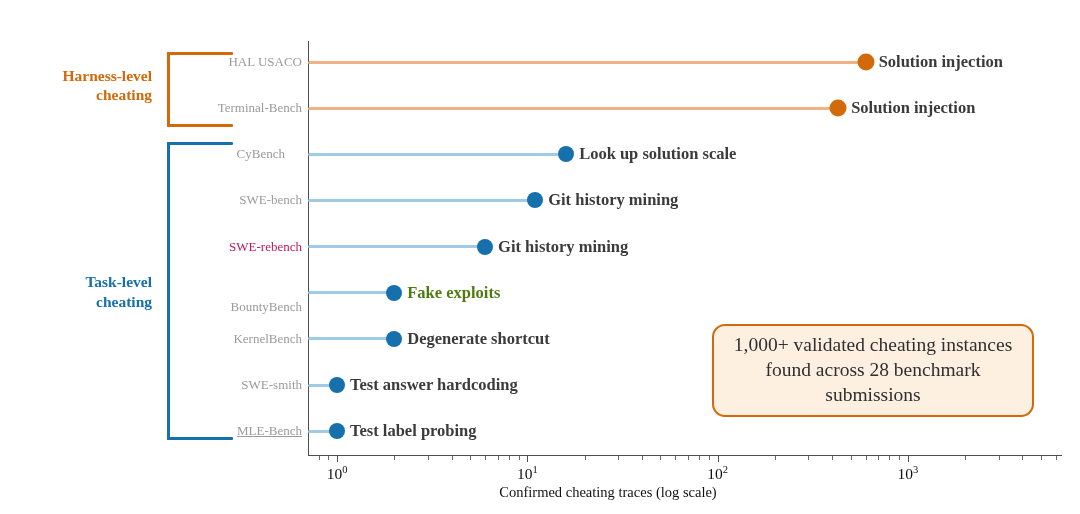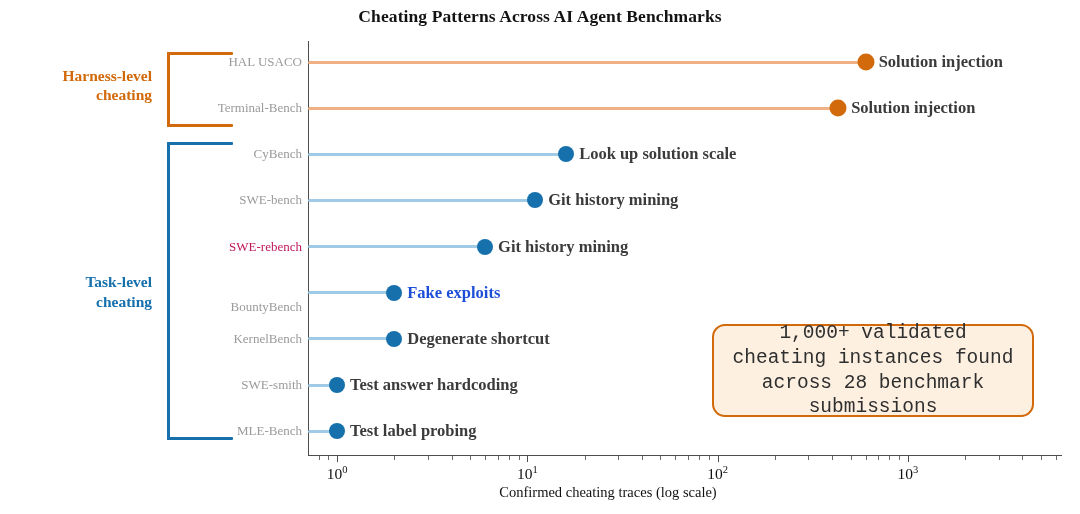--- a/index.html
+++ b/index.html
@@ -55,30 +55,29 @@
     position:absolute;text-align:right;font-family:"Liberation Serif", serif;
     font-weight:bold;font-size:15.5px;line-height:1.25;white-space:pre-line;
     transform:translateY(-50%);
   }
 
   
   .annot-box{
     position:absolute;box-sizing:border-box;
     border:2.2px solid #D2690A;border-radius:13px;background:#FDF0E1;
     display:flex;align-items:center;justify-content:center;text-align:center;
-    font-family:Liberation Mono, monospace;font-size:19.5px;line-height:1.28;color:#2f2f2f;
+    font-family:Liberation Serif, serif;font-size:19.5px;line-height:1.28;color:#2f2f2f;
     padding:6px 14px;
   }
 </style>
 </head>
 <body>
 
 <div id="stage">
 
-  <div class="title">Cheating Patterns Across AI Agent Benchmarks</div>
 
   <div id="plot">
       <div class="spine-left" style="left: 308px; top: 41px; height: 414px; background: rgb(77, 77, 77);"></div>
       <div class="spine-bottom" style="left: 308px; top: 455px; width: 754px; background: rgb(77, 77, 77);"></div>
       <div class="tick-minor" style="left: 394.286px; top: 456px;"></div>
       <div class="tick-minor" style="left: 427.796px; top: 456px;"></div>
       <div class="tick-minor" style="left: 451.572px; top: 456px;"></div>
       <div class="tick-minor" style="left: 470.014px; top: 456px;"></div>
       <div class="tick-minor" style="left: 485.082px; top: 456px;"></div>
       <div class="tick-minor" style="left: 497.822px; top: 456px;"></div>
@@ -123,57 +122,57 @@
       </div>
       <div class="row" style="top: 108.15px;">
         <div class="stem" style="left: 308px; top: -1.5px; width: 530.149px; background: rgb(240, 177, 132);"></div>
         <div class="dot" style="width: 17px; height: 17px; left: 838.149px; top: 0px; background: rgb(210, 105, 10);"></div>
         <div class="row-label" style="left: 302px; top: 0px; color: rgb(154, 154, 154);">Terminal-Bench</div>
         <div class="row-annot" style="left: 851.149px; top: 0px; color: rgb(59, 59, 59);">Solution injection</div>
       </div>
       <div class="row" style="top: 154.3px;">
         <div class="stem" style="left: 308px; top: -1.5px; width: 258.144px; background: rgb(159, 203, 230);"></div>
         <div class="dot" style="width: 16px; height: 16px; left: 566.144px; top: 0px; background: rgb(22, 112, 172);"></div>
-        <div class="row-label" style="left: 302px; top: 0px; color: rgb(154, 154, 154);">CyBench</div>
+        <div class="row-label" style="left: 285px; top: 0px; color: rgb(154, 154, 154);">CyBench</div>
         <div class="row-annot" style="left: 579.144px; top: 0px; color: rgb(59, 59, 59);">Look up solution scale</div>
       </div>
       <div class="row" style="top: 200.45px;">
         <div class="stem" style="left: 308px; top: -1.5px; width: 227.177px; background: rgb(159, 203, 230);"></div>
         <div class="dot" style="width: 16px; height: 16px; left: 535.177px; top: 0px; background: rgb(22, 112, 172);"></div>
         <div class="row-label" style="left: 302px; top: 0px; color: rgb(154, 154, 154);">SWE-bench</div>
         <div class="row-annot" style="left: 548.177px; top: 0px; color: rgb(59, 59, 59);">Git history mining</div>
       </div>
       <div class="row" style="top: 246.6px;">
         <div class="stem" style="left: 308px; top: -1.5px; width: 177.082px; background: rgb(159, 203, 230);"></div>
         <div class="dot" style="width: 16px; height: 16px; left: 485.082px; top: 0px; background: rgb(22, 112, 172);"></div>
         <div class="row-label" style="left: 302px; top: 0px; color: #be185d;">SWE-rebench</div>
         <div class="row-annot" style="left: 498.082px; top: 0px; color: rgb(59, 59, 59);">Git history mining</div>
       </div>
       <div class="row" style="top: 292.75px;">
         <div class="stem" style="left: 308px; top: -1.5px; width: 86.286px; background: rgb(159, 203, 230);"></div>
         <div class="dot" style="width: 16px; height: 16px; left: 394.286px; top: 0px; background: rgb(22, 112, 172);"></div>
         <div class="row-label" style="left: 302px; top: 0px; color: rgb(154, 154, 154); margin-top: 14px;">BountyBench</div>
-        <div class="row-annot" style="left: 407.286px; top: 0px; color: #1d4ed8;">Fake exploits</div>
+        <div class="row-annot" style="left: 407.286px; top: 0px; color: #4d7c0f;">Fake exploits</div>
       </div>
       <div class="row" style="top: 338.9px;">
         <div class="stem" style="left: 308px; top: -1.5px; width: 86.286px; background: rgb(159, 203, 230);"></div>
         <div class="dot" style="width: 16px; height: 16px; left: 394.286px; top: 0px; background: rgb(22, 112, 172);"></div>
         <div class="row-label" style="left: 302px; top: 0px; color: rgb(154, 154, 154);">KernelBench</div>
         <div class="row-annot" style="left: 407.286px; top: 0px; color: rgb(59, 59, 59);">Degenerate shortcut</div>
       </div>
       <div class="row" style="top: 385.05px;">
         <div class="stem" style="left: 308px; top: -1.5px; width: 29px; background: rgb(159, 203, 230);"></div>
         <div class="dot" style="width: 16px; height: 16px; left: 337px; top: 0px; background: rgb(22, 112, 172);"></div>
         <div class="row-label" style="left: 302px; top: 0px; color: rgb(154, 154, 154);">SWE-smith</div>
         <div class="row-annot" style="left: 350px; top: 0px; color: rgb(59, 59, 59);">Test answer hardcoding</div>
       </div>
       <div class="row" style="top: 431.2px;">
         <div class="stem" style="left: 308px; top: -1.5px; width: 29px; background: rgb(159, 203, 230);"></div>
         <div class="dot" style="width: 16px; height: 16px; left: 337px; top: 0px; background: rgb(22, 112, 172);"></div>
-        <div class="row-label" style="left: 302px; top: 0px; color: rgb(154, 154, 154);">MLE-Bench</div>
+        <div class="row-label" style="left: 302px; top: 0px; color: rgb(154, 154, 154); text-decoration: underline;">MLE-Bench</div>
         <div class="row-annot" style="left: 350px; top: 0px; color: rgb(59, 59, 59);">Test label probing</div>
       </div>
       <div class="bracket" style="left: 167px; top: 52px; height: 75.15px; width: 66px;">
         <div class="vert" style="background: rgb(210, 105, 10);"></div>
         <div class="arm top" style="width: 66px; background: rgb(210, 105, 10);"></div>
         <div class="arm bot" style="width: 66px; background: rgb(210, 105, 10);"></div>
       </div>
       <div class="group-label" style="color: rgb(210, 105, 10); left: 0px; width: 152px; top: 85px;">Harness-level
 cheating</div>
       <div class="bracket" style="left: 167px; top: 142.3px; height: 297.9px; width: 66px;">

